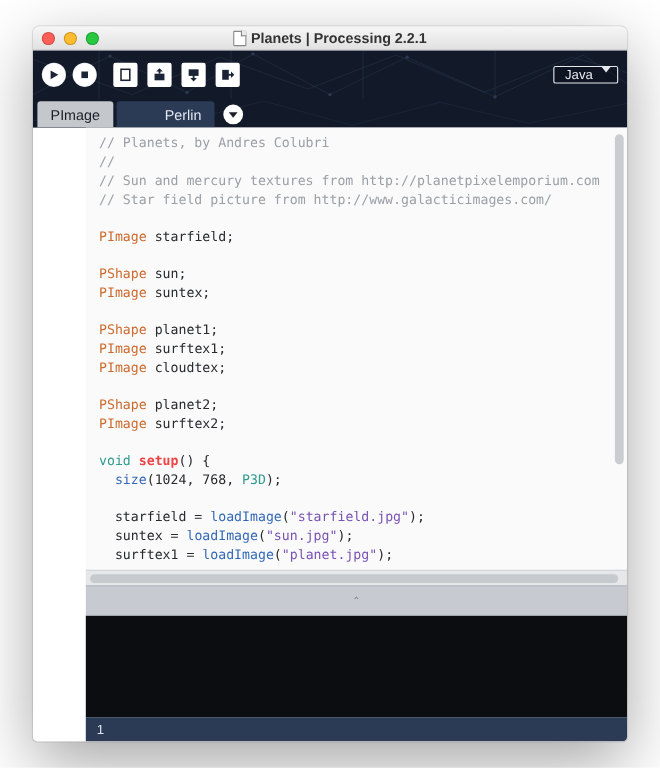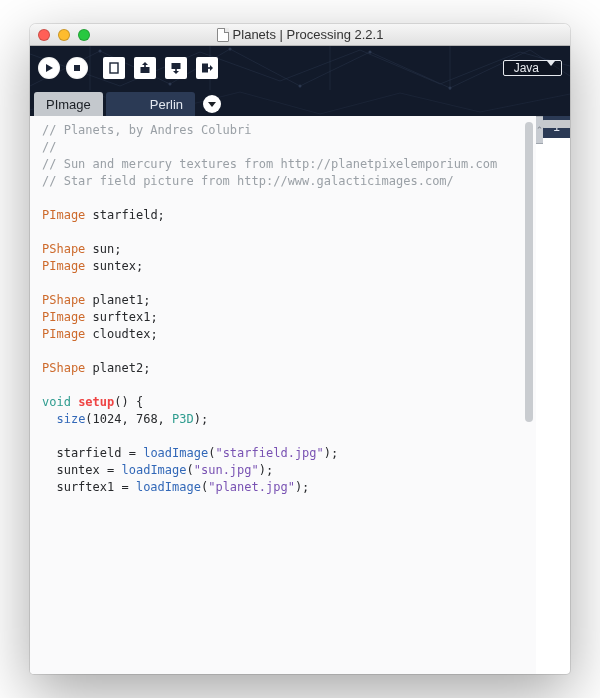--- a/index.html
+++ b/index.html
@@ -48,20 +48,21 @@
     position: absolute;
     left: 0; right: 0;
     text-align: center;
     font-size: 13px;
     color: #333;
     display: flex;
     align-items: center;
     justify-content: center;
     gap: 4px;
     pointer-events: none;
+    font-weight: bold;
   }
   .titleicon {
     width: 12px; height: 14px;
     border: 1px solid #888;
     border-radius: 1px;
     background: #fff;
     position: relative;
   }
   .titleicon::after {
     content: "";
@@ -163,22 +164,23 @@
     width: 0; height: 0;
     border-left: 4px solid transparent;
     border-right: 4px solid transparent;
     border-top: 5px solid #1b1f25;
   }
 
   
   .editor-wrap {
     flex: 1 1 auto;
     display: flex;
-    flex-direction: row;
+    flex-direction: column;
     min-height: 0;
+    margin-left: 48px;
   }
   .editor {
     flex: 1 1 auto;
     background: #fafafb;
     font-family: Menlo, Consolas, "DejaVu Sans Mono", monospace;
     font-size: 12px;
     line-height: 17px;
     padding: 6px 0 0 12px;
     color: #27292c;
     position: relative;
@@ -348,20 +350,21 @@
         <div class="codeline"><span class="kw-type">PImage</span> starfield;</div>
         <div class="codeline">&nbsp;</div>
         <div class="codeline"><span class="kw-type">PShape</span> sun;</div>
         <div class="codeline"><span class="kw-type">PImage</span> suntex;</div>
         <div class="codeline">&nbsp;</div>
         <div class="codeline"><span class="kw-type">PShape</span> planet1;</div>
         <div class="codeline"><span class="kw-type">PImage</span> surftex1;</div>
         <div class="codeline"><span class="kw-type">PImage</span> cloudtex;</div>
         <div class="codeline">&nbsp;</div>
         <div class="codeline"><span class="kw-type">PShape</span> planet2;</div>
+        <div class="codeline"><span class="kw-type">PImage</span> surftex2;</div>
         <div class="codeline">&nbsp;</div>
         <div class="codeline"><span class="kw-void">void</span> <span class="kw-setup">setup</span>() {</div>
         <div class="codeline">  <span class="kw-call">size</span>(1024, 768, <span class="kw-const">P3D</span>);</div>
         <div class="codeline">&nbsp;</div>
         <div class="codeline">  starfield = <span class="kw-call">loadImage</span>(<span class="str">"starfield.jpg"</span>);</div>
         <div class="codeline">  suntex = <span class="kw-call">loadImage</span>(<span class="str">"sun.jpg"</span>);</div>
         <div class="codeline">  surftex1 = <span class="kw-call">loadImage</span>(<span class="str">"planet.jpg"</span>);</div>
       </div>
     <div class="hscroll">
       <div class="thumb"></div>

